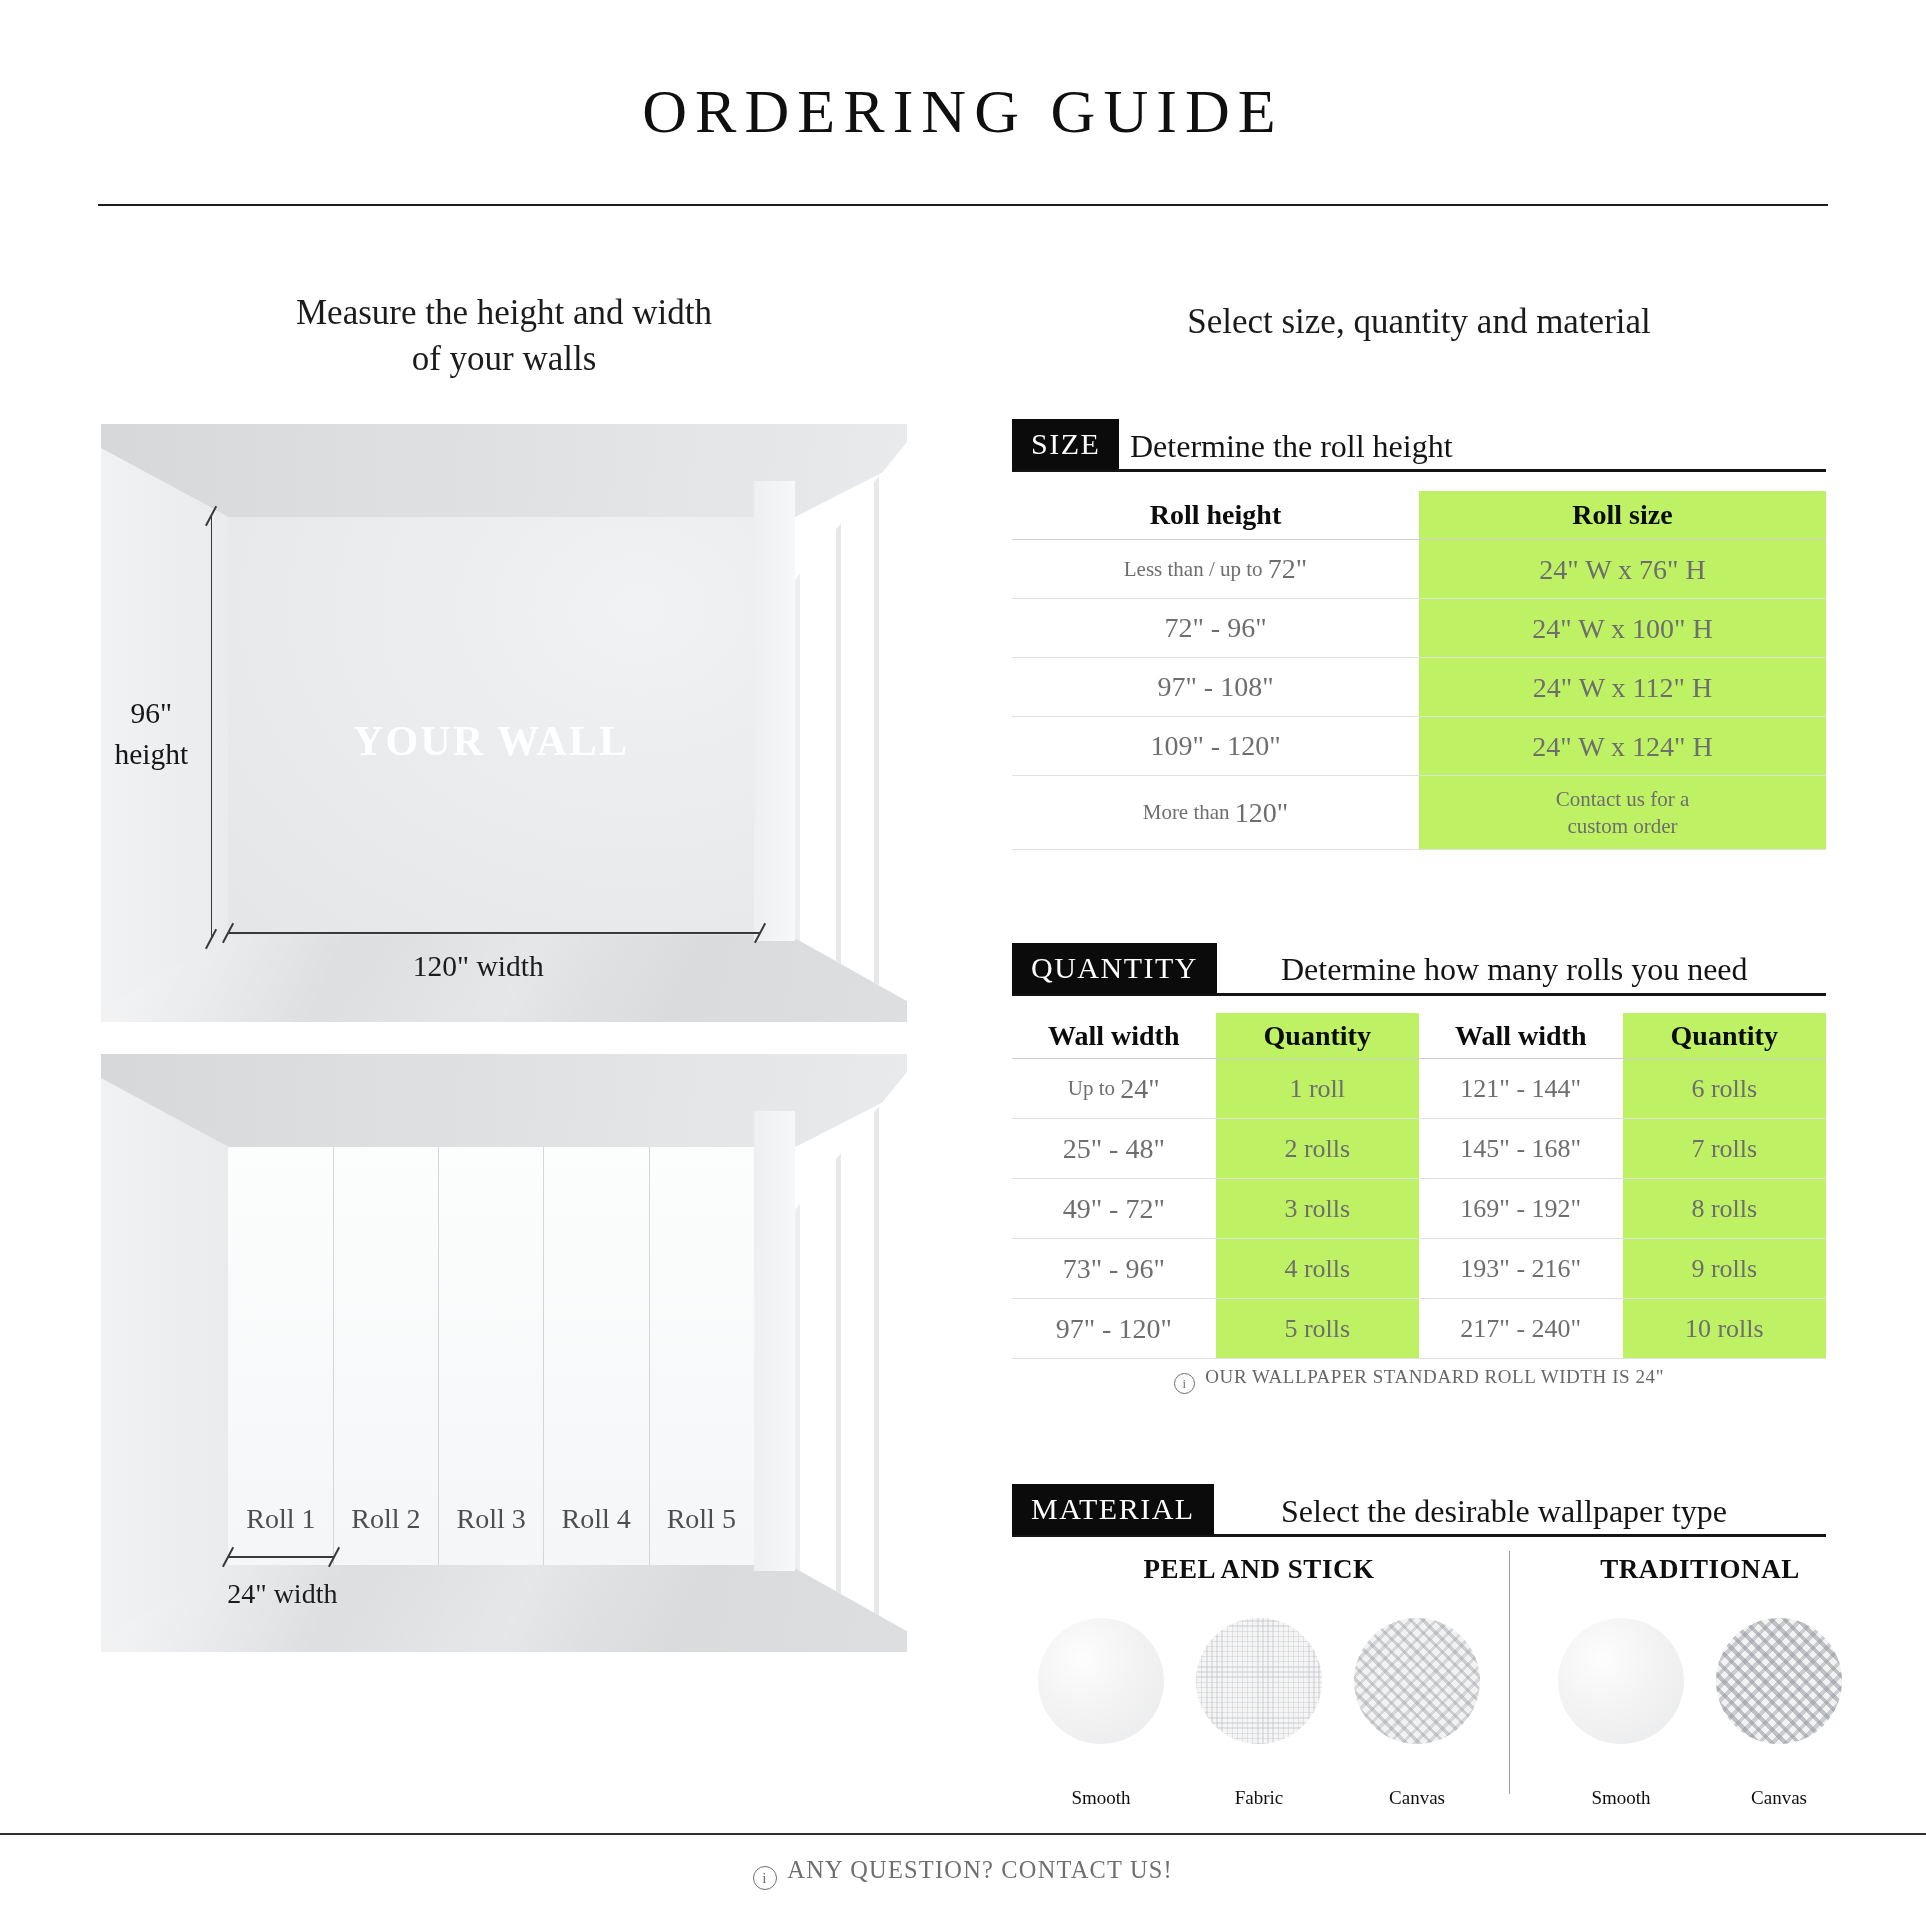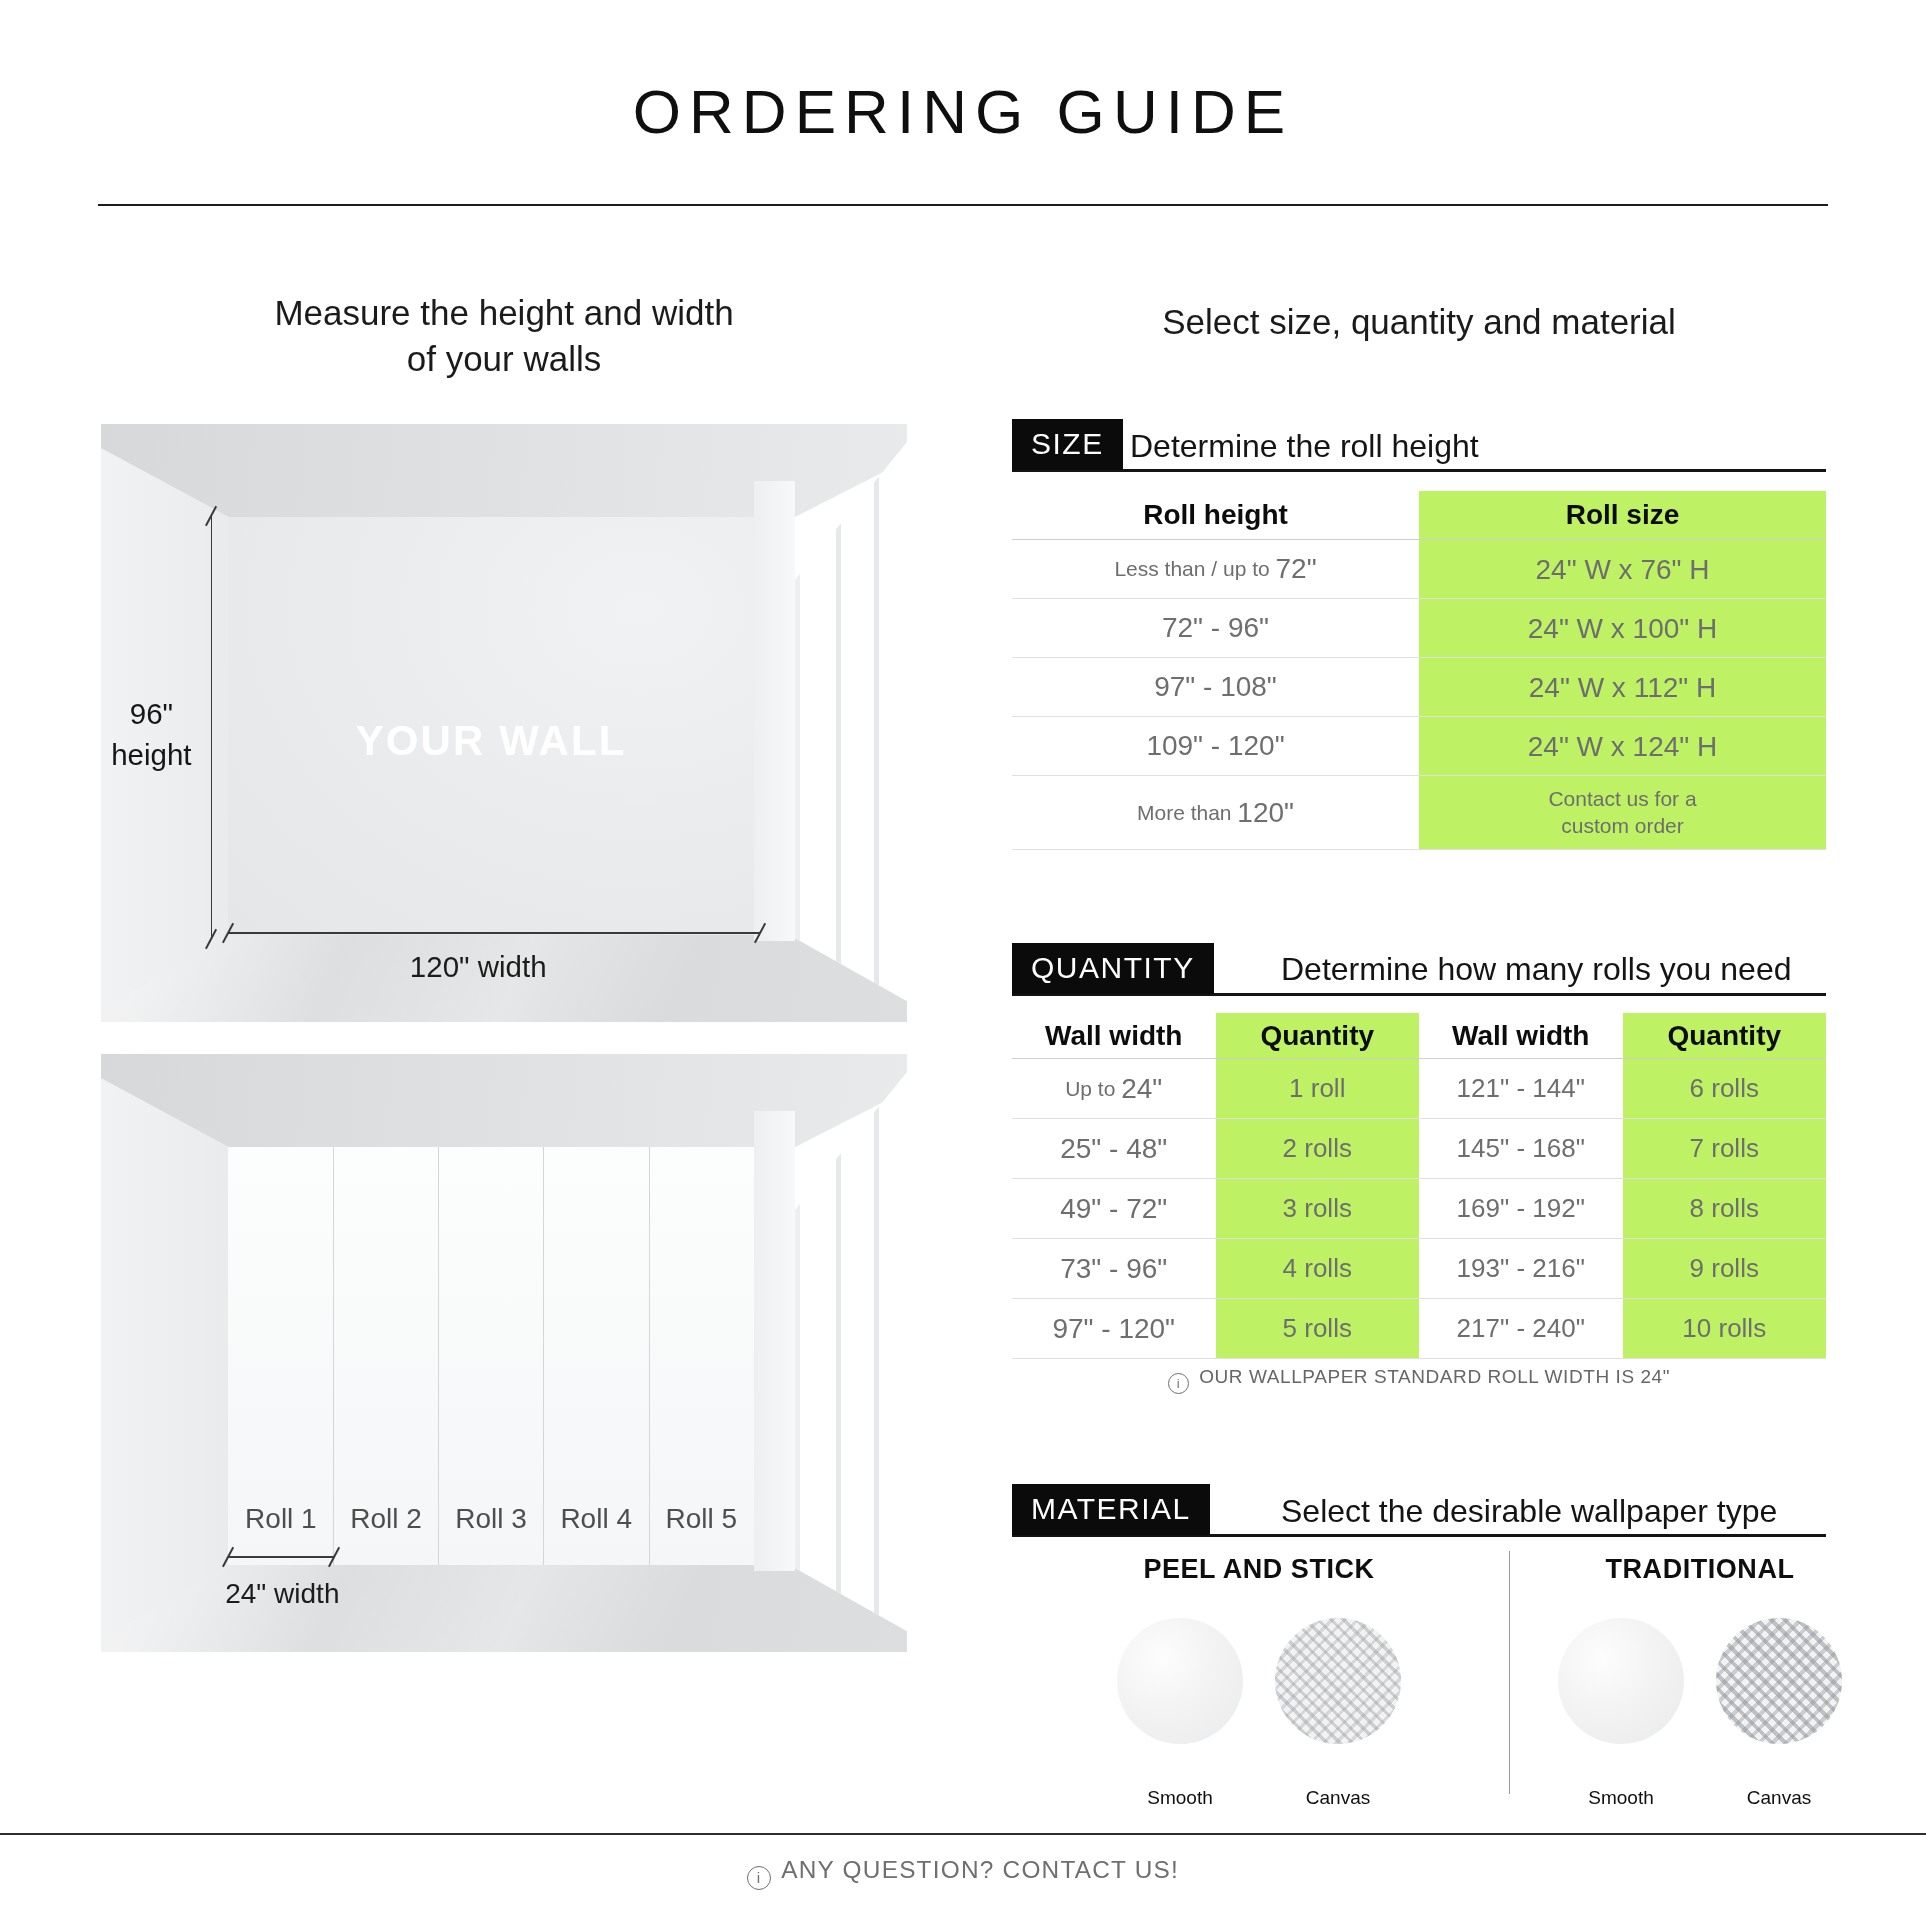--- a/index.html
+++ b/index.html
@@ -1,17 +1,17 @@
 <!DOCTYPE html>
 <html style="font-size:10.3px"><head>
 <meta charset="utf-8">
 <style>
   html,body{margin:0;padding:0;background:#fff;}
   .page{position:relative;width:1926px;height:1926px;background:#ffffff;overflow:hidden;
-        font-family:Liberation Sans, sans-serif;color:#111;}
+        font-family:Liberation Serif, serif;color:#111;}
 
   
   .title{position:absolute;left:0;top:76px;width:100%;text-align:center;
          font-size:62px;letter-spacing:.13em;font-weight:400;color:#0f0f0f;}
   .title-rule{position:absolute;left:98px;top:204px;width:1730px;height:1.9px;background:#1c1c1c;}
 
   
   .left-heading{position:absolute;left:101px;top:290px;width:806px;text-align:center;
                 font-size:35px;line-height:1.32;color:#1b1b1b;}
   .right-heading{position:absolute;left:1012px;top:302px;width:814px;text-align:center;
@@ -313,20 +313,24 @@
   <div class="sec-rule" id="mat-rule"></div>
 
   <div class="mat-group" id="mat-group1">
     <div class="group-title">PEEL AND STICK</div>
     <div class="swatch-row">
       <div class="swatch-item">
         <div class="swatch tex-smooth"></div>
         <div class="swatch-label">Smooth</div>
       </div>
       <div class="swatch-item">
+        <div class="swatch tex-fabric"></div>
+        <div class="swatch-label">Fabric</div>
+      </div>
+      <div class="swatch-item">
         <div class="swatch tex-canvas"></div>
         <div class="swatch-label">Canvas</div>
       </div>
     </div>
   </div>
 
   <div class="mat-divider"></div>
 
   <div class="mat-group" id="mat-group2">
     <div class="group-title">TRADITIONAL</div>

